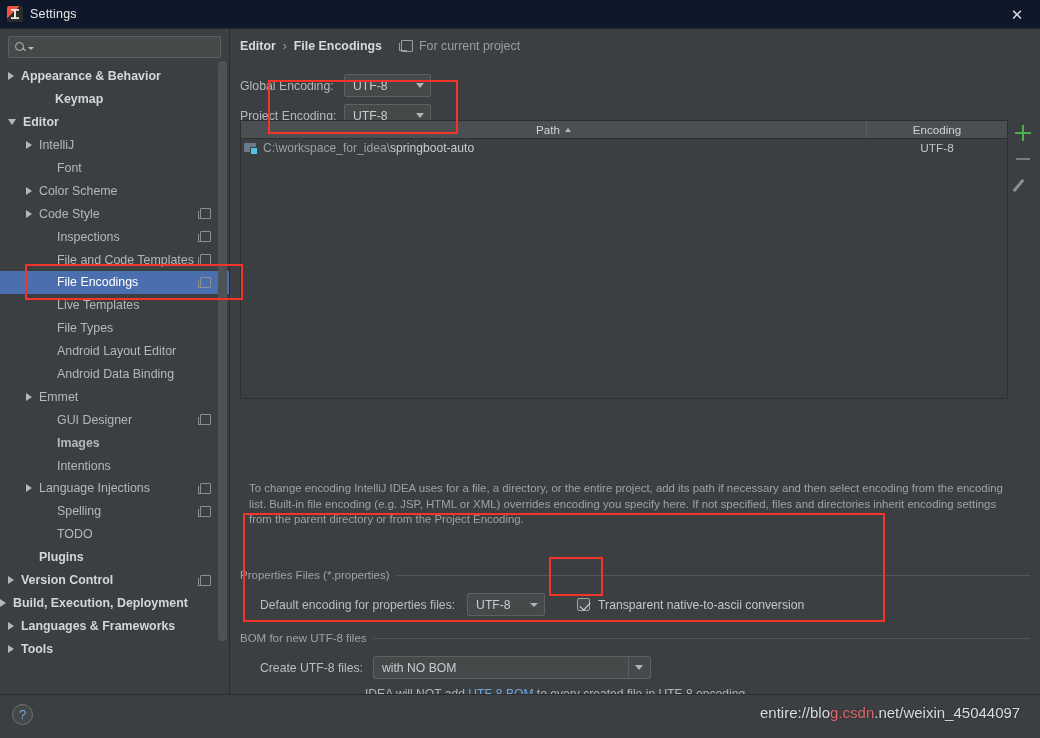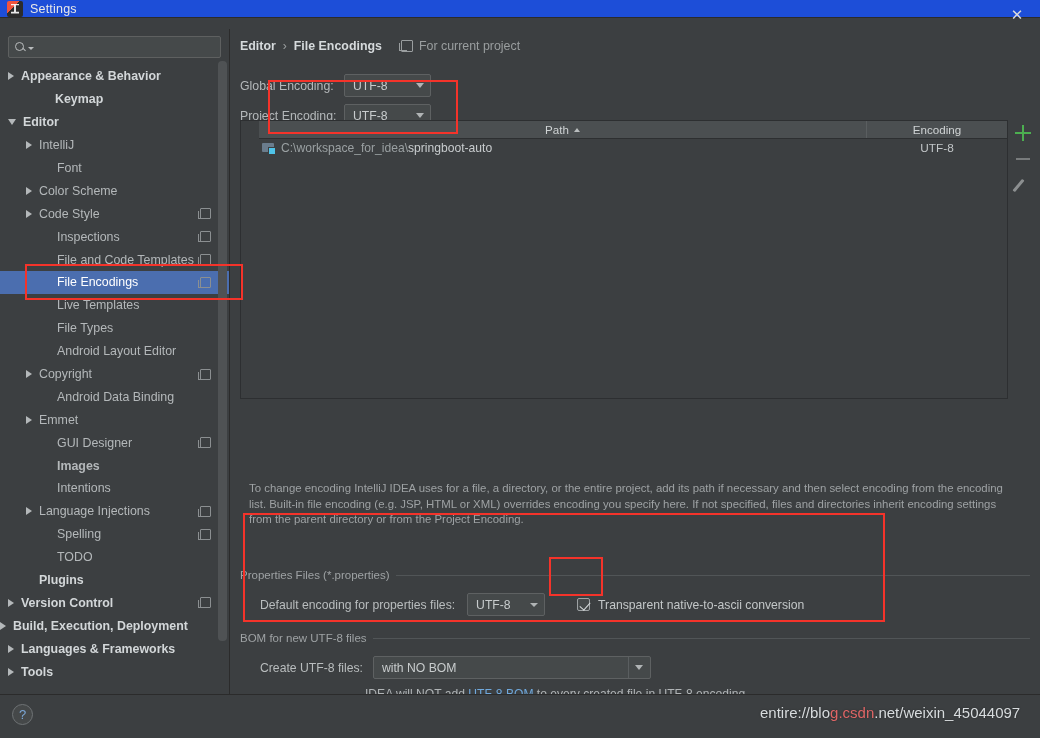--- a/index.html
+++ b/index.html
@@ -6,22 +6,22 @@
   html, body {
     width: 1040px; height: 738px;
     background: #3c3f41;
     font-family: "Liberation Sans", sans-serif;
     overflow: hidden;
   }
   body { position: relative; }
 
   
   .titlebar {
-    position: absolute; left: 0; top: 0; width: 1040px; height: 18px;
-    background: #1d4ed8;
+    position: absolute; left: 0; top: 0; width: 1040px; height: 29px;
+    background: #0f172a;
     display: flex; align-items: center;
     border-bottom: 1px solid #2b2b2b;
   }
   .title-icon {
     width: 16px; height: 16px; margin-left: 7px; margin-right: 7px;
     position: relative; flex: none;
     background: linear-gradient(135deg,#f0533d 0%,#f0533d 38%,#2c2c2c 38%,#2c2c2c 100%);
     border-radius: 2px;
   }
   .title-icon::after {
@@ -125,21 +125,21 @@
   }
   .combo-caret {
     width: 0; height: 0; border-left: 4.5px solid transparent;
     border-right: 4.5px solid transparent; border-top: 5px solid #b0b4b5; margin-left: 16px;
   }
   .combo-sm { width: 87px; }
 
   
   .tbl-wrap {
     position: absolute; left: 9px; top: 91px; width: 768px; height: 279px;
-    border: 1px solid #2d2f31; background: #3c3f41; padding-left: 18px;
+    border: 1px solid #2d2f31; background: #3c3f41;
   }
   .tbl-head {
     display: flex; height: 18px; background: #4b4f51;
     border-bottom: 1px solid #2d2f31; font-size: 11.6px; color: #cfd3d4;
   }
   .th { display: flex; align-items: center; justify-content: center; height: 100%; }
   .th.path { flex: 1; border-right: 1px solid #5a5e60; }
   .th.enc { width: 140px; }
   .sort-caret {
     width: 0; height: 0; border-left: 3.5px solid transparent;
@@ -290,25 +290,20 @@
         <span class="arrow hidden"></span>
         <span class="tree-label">Live Templates</span>
       </div>
       <div class="tree-row" style="padding-left: 44px;">
         <span class="arrow hidden"></span>
         <span class="tree-label">File Types</span>
       </div>
       <div class="tree-row" style="padding-left: 44px;">
         <span class="arrow hidden"></span>
         <span class="tree-label">Android Layout Editor</span>
-      </div>
-      <div class="tree-row" style="padding-left: 26px;">
-        <span class="arrow"></span>
-        <span class="tree-label">Copyright</span>
-        <span class="copy-badge"></span>
       </div>
       <div class="tree-row" style="padding-left: 44px;">
         <span class="arrow hidden"></span>
         <span class="tree-label">Android Data Binding</span>
       </div>
       <div class="tree-row" style="padding-left: 26px;">
         <span class="arrow"></span>
         <span class="tree-label">Emmet</span>
       </div>
       <div class="tree-row" style="padding-left: 44px;">

